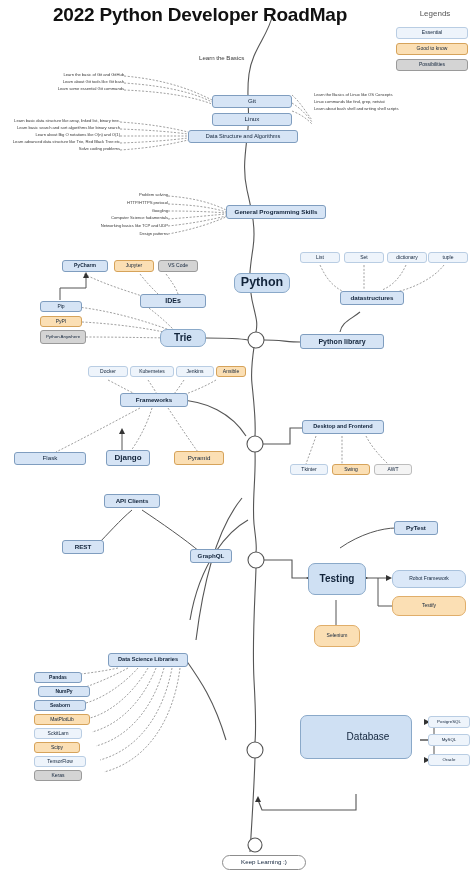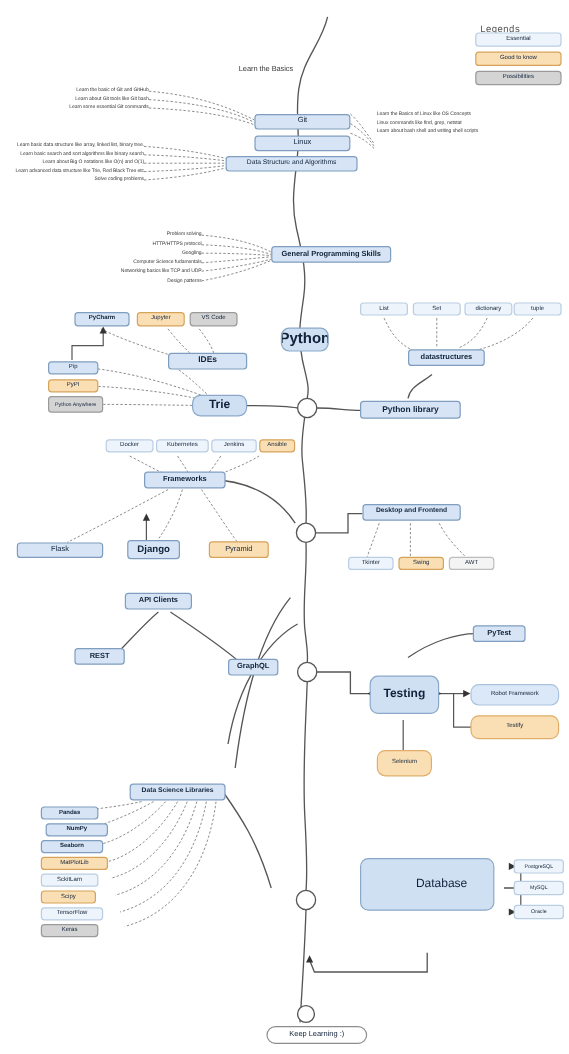--- a/index.html
+++ b/index.html
@@ -16,22 +16,22 @@
   .node.gray{background:#d4d4d4;border-color:#9a9a9a;}
   .node.pale{background:#eef4fb;border-color:#b9cde3;}
   .node.white{background:#f4f4f4;border-color:#bdbdbd;}
   .node.big{border-radius:7px;background:#cfe0f3;border-color:#8aa9c9;}
   .node.soft{border-radius:7px;background:#dbe8f8;border-color:#a9c2dd;}
   .node.softo{border-radius:7px;background:#fbdfb4;border-color:#e0ae6a;}
   .node.pill{border-radius:9px;background:#ffffff;border-color:#8d8d8d;}
 
   .title{position:absolute;left:0;top:4px;width:400px;text-align:center;
          font-size:19px;font-weight:bold;letter-spacing:-.2px;color:#111;}
-  .legends-label{position:absolute;left:400px;top:21px;width:70px;text-align:left;
-         font-size:8px;color:#555;font-family:Liberation Mono, monospace;}
+  .legends-label{position:absolute;left:400px;top:9px;width:70px;text-align:center;
+         font-size:8px;color:#555;}
 
   .ann{position:absolute;font-size:4.2px;color:#3a3a3a;white-space:nowrap;
        letter-spacing:-.05px;}
   .ann.r{text-align:right;}
   .ann.l{text-align:left;}
 
   .f4{font-size:4.4px;}
   .f5{font-size:5px;}
   .f55{font-size:5.6px;}
   .f6{font-size:6.2px;}
@@ -161,20 +161,21 @@
       <polygon points="306,578 312,575 312,581"></polygon>
       <polygon points="336,632 333,626 339,626"></polygon>
       <polygon points="368,578 362,575 362,581"></polygon>
       <polygon points="392,578 386,575 386,581"></polygon>
       <polygon points="258,796 255,802 261,802"></polygon>
       <polygon points="430,722 424,719 424,725"></polygon>
       <polygon points="430,760 424,757 424,763"></polygon>
     </g>
   </svg>
 
+  <div class="title">2022 Python Developer RoadMap</div>
   <div class="legends-label">Legends</div>
 
   <div class="node pale" style="left:396px;top:27px;width:72px;height:12px;">
       <span class="f5">Essential</span>
     </div>
   <div class="node orange" style="left:396px;top:43px;width:72px;height:12px;">
       <span class="f5">Good to know</span>
     </div>
   <div class="node gray" style="left:396px;top:59px;width:72px;height:12px;">
       <span class="f5">Possibilities</span>
@@ -210,21 +211,21 @@
   <div class="ann r" style="left:48px;top:200px;width:120px;">HTTP/HTTPS protocol</div>
   <div class="ann r" style="left:48px;top:208px;width:120px;">Googling</div>
   <div class="ann r" style="left:48px;top:215px;width:120px;">Computer Science fudamentals</div>
   <div class="ann r" style="left:48px;top:223px;width:120px;">Networking basics like TCP and UDP</div>
   <div class="ann r" style="left:48px;top:231px;width:120px;">Design patterns</div>
 
   <div class="node" style="left:226px;top:205px;width:100px;height:14px;">
     <span class="f6 bold">General Programming Skills</span>
     </div>
 
-  <div class="node big" style="left:234px;top:273px;width:40px;height:20px;">
+  <div class="node big" style="left:234px;top:273px;width:56px;height:20px;">
     <span class="f12">Python</span>
     </div>
 
   <div class="node pale" style="left:300px;top:252px;width:40px;height:11px;">
     <span class="f5">List</span>
     </div>
   <div class="node pale" style="left:344px;top:252px;width:40px;height:11px;">
     <span class="f5">Set</span>
     </div>
   <div class="node pale" style="left:387px;top:252px;width:40px;height:11px;">

